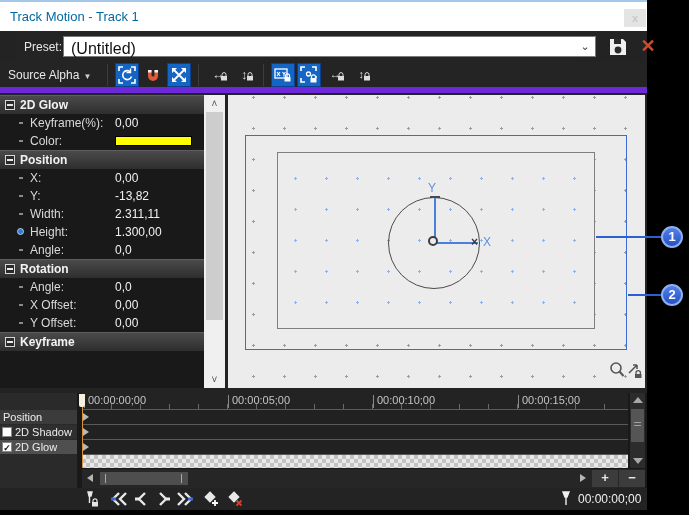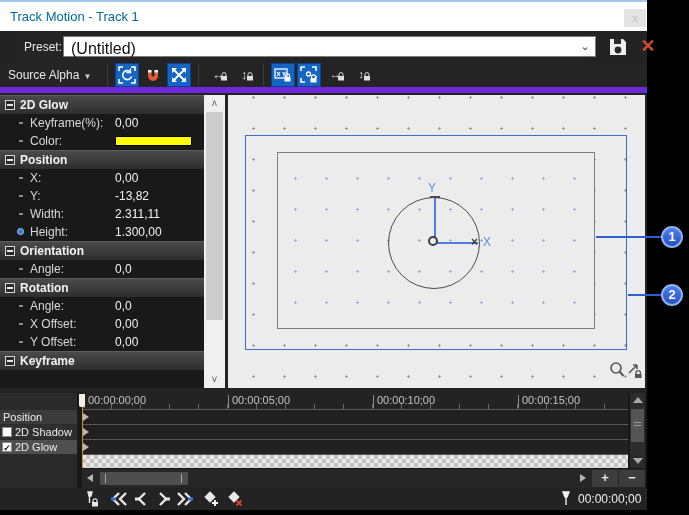--- a/index.html
+++ b/index.html
@@ -236,21 +236,20 @@
           <span class="bullet"></span>
           <span class="plabel">Width:</span>
           <span class="pvalue">2.311,11</span>
         </div>
       <div class="prop-row">
           <span class="bullet active"></span>
           <span class="plabel">Height:</span>
           <span class="pvalue">1.300,00</span>
         </div>
 
-      <div class="sec-header"><span class="collapse-box"></span><span>Orientation</span></div>
       <div class="prop-row">
           <span class="bullet"></span>
           <span class="plabel">Angle:</span>
           <span class="pvalue">0,0</span>
         </div>
 
       <div class="sec-header"><span class="collapse-box"></span><span>Rotation</span></div>
       <div class="prop-row">
           <span class="bullet"></span>
           <span class="plabel">Angle:</span>

